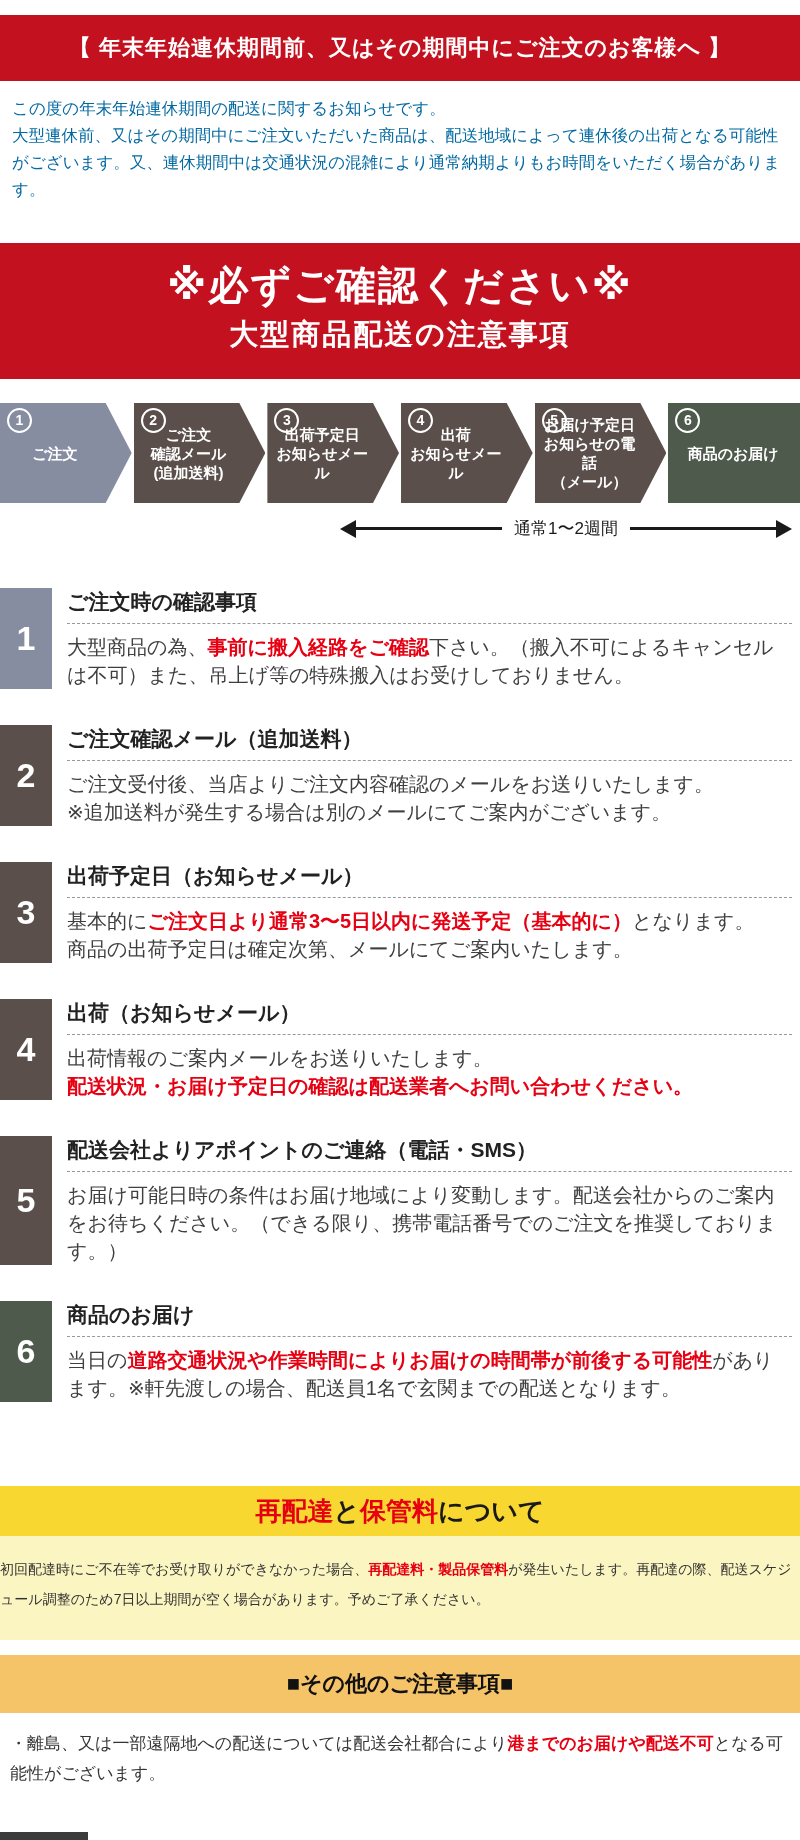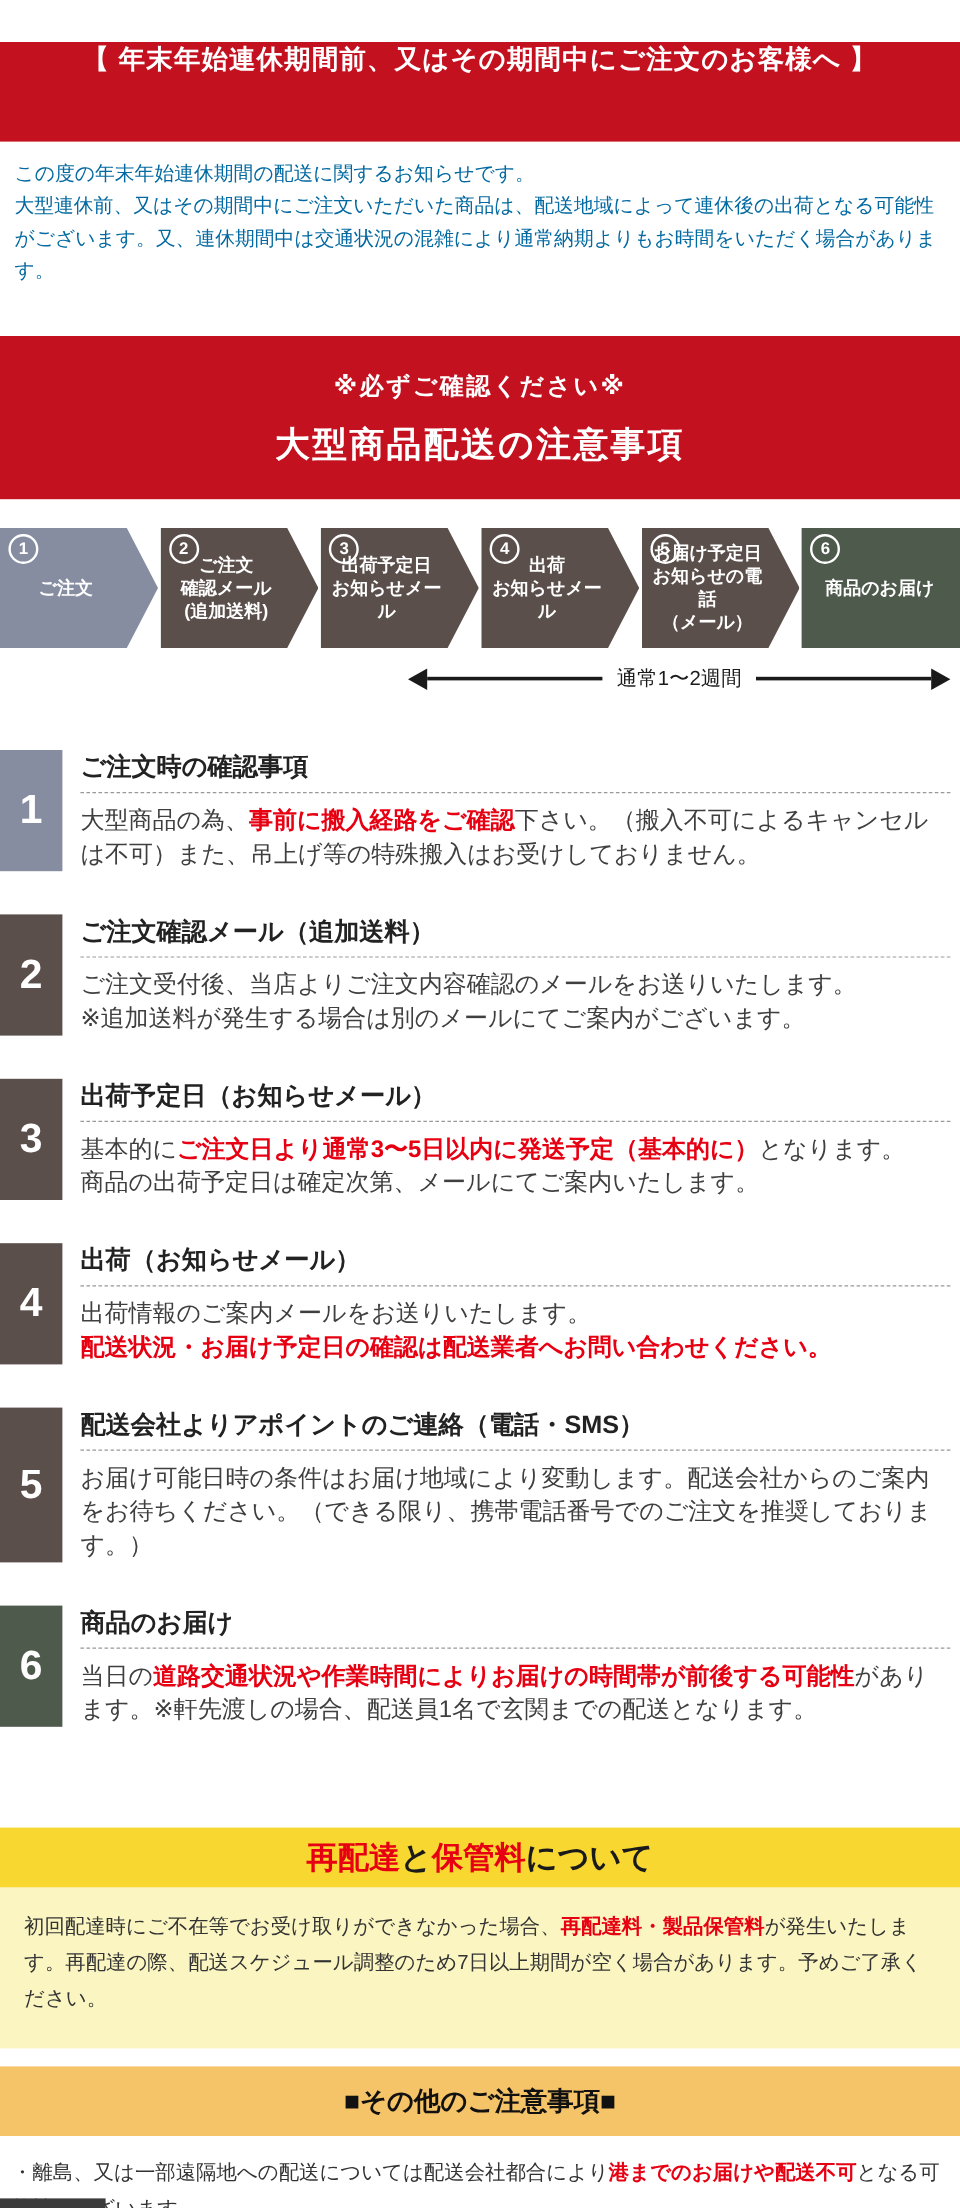--- a/index.html
+++ b/index.html
@@ -1,30 +1,30 @@
 <!DOCTYPE html>
 <html lang="ja"><head>
 <meta charset="utf-8">
 <style>
   html,body{margin:0;padding:0;background:#fff;}
   body{font-family:"Liberation Sans","DejaVu Sans",sans-serif;}
   .page{width:800px;height:1840px;margin:0 auto;background:#fff;overflow:hidden;position:relative;}
 
   
-  .top-banner{margin-top:35px;height:83px;display:flex;align-items:flex-start;justify-content:center;}
+  .top-banner{margin-top:15px;height:66px;display:flex;align-items:center;justify-content:center;}
   .top-banner .t{color:#fff;font-weight:bold;font-size:22px;letter-spacing:1px;}
 
   
   .intro{margin:14px 12px 0;color:#0369a1;font-size:16.5px;line-height:27px;}
   .intro p{margin:0;}
   .intro .gap{margin-top:26px;}
 
   
   .notice-head{margin-top:40px;padding:16px 0 22px;text-align:center;color:#fff;font-weight:bold;}
-  .notice-head .l1{font-size:20px;line-height:52px;letter-spacing:2px;}
+  .notice-head .l1{font-size:40px;line-height:52px;letter-spacing:2px;}
   .notice-head .l2{font-size:29px;line-height:46px;letter-spacing:2px;}
 
   
   .flow{margin-top:24px;display:flex;height:100px;}
   .step{position:relative;flex:1;color:#fff;display:flex;align-items:center;justify-content:center;text-align:center;}
   .step.arrow{clip-path:polygon(0 0,calc(100% - 26px) 0,100% 50%,calc(100% - 26px) 100%,0 100%);margin-right:2px;}
   .step .lbl{font-size:15px;line-height:19px;font-weight:bold;padding:0 4px 0 2px;}
   .step.arrow .lbl{padding-right:24px;}
   .badge{position:absolute;top:5px;left:7px;width:21px;height:21px;border:2px solid #fff;border-radius:50%;font-size:14px;line-height:21px;text-align:center;font-weight:bold;}
 
@@ -40,21 +40,21 @@
   .sections{margin-top:48px;}
   .sec{display:flex;margin-bottom:36px;}
   .numbox{width:52px;display:flex;align-items:center;justify-content:center;color:#fff;font-size:34px;font-weight:bold;flex-shrink:0;}
   .sec-body{flex:1;padding-left:15px;padding-right:8px;}
   .sec-title{margin:0 0 9px;font-size:21px;font-weight:bold;color:#222;padding-bottom:7px;border-bottom:1px dashed #999;}
   .sec-text{margin:0;font-size:20px;line-height:28px;color:#3f3f3f;}
   .em{color:#e60012;font-weight:bold;}
 
   
   .redeliv-head{margin-top:84px;height:50px;display:flex;align-items:center;justify-content:center;font-size:26px;font-weight:bold;color:#1a1a1a;}
-  .redeliv-body{padding:18px 20px 26px;font-size:17px;line-height:30px;color:#333;}
+  .redeliv-body{padding:18px 0 26px;font-size:14px;line-height:30px;color:#333;}
   .redeliv-body p{margin:0;}
 
   
   .other-head{margin-top:15px;height:58px;display:flex;align-items:center;justify-content:center;font-size:22px;font-weight:bold;color:#111;}
   .other-body{padding:16px 10px 10px;font-size:17px;line-height:30px;color:#333;background:#fff;}
   .other-body p{margin:0;}
 
   .bottom-stub{position:absolute;left:0;bottom:0;width:88px;height:8px;background:#3b3b3b;}
 </style>
 </head>

